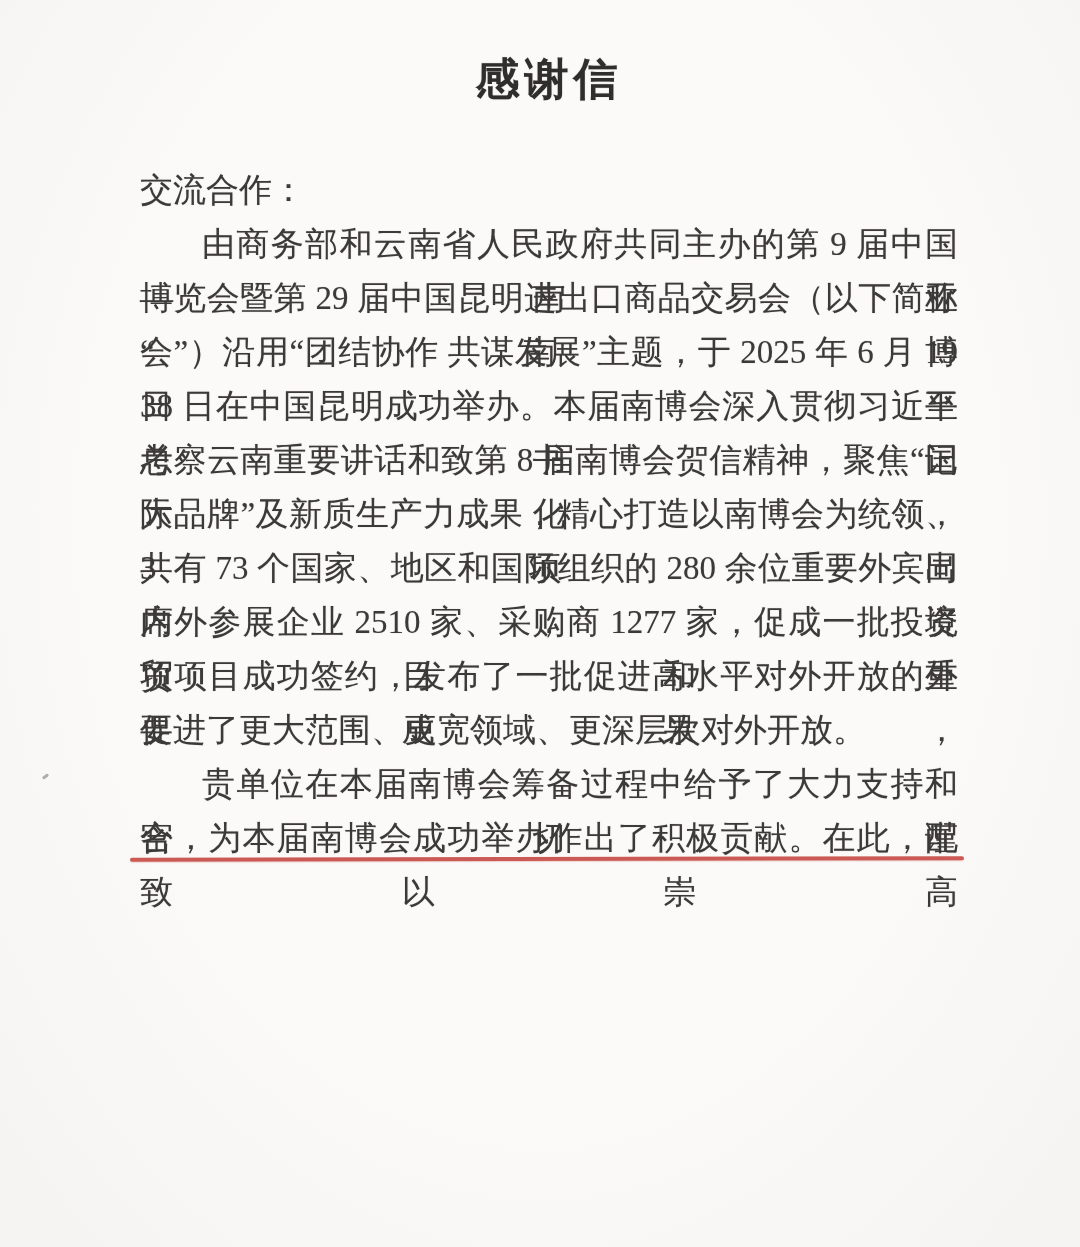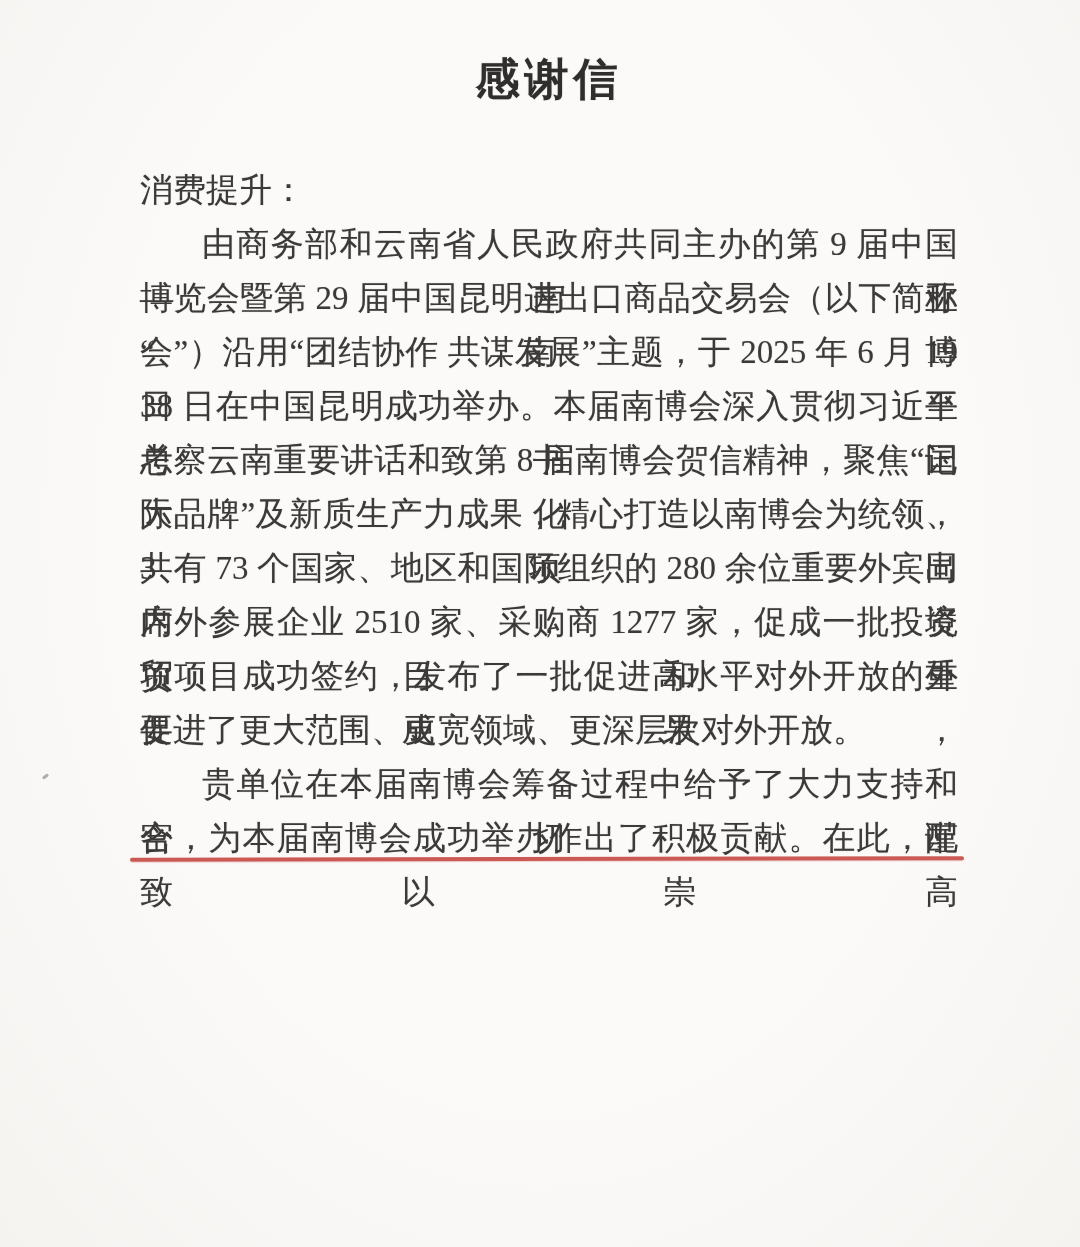--- a/index.html
+++ b/index.html
@@ -80,21 +80,21 @@
 </head>
 <body>
 
 <div class="page">
 
   <h1 class="title">感谢信</h1>
 
   <div class="scan-speck"></div>
 
   <div class="content">
-    <div class="line">消费提升：</div>
+    <div class="line">交流合作：</div>
     <div class="line justify indent">由商务部和云南省人民政府共同主办的第 9 届中国—南亚</div>
     <div class="line justify">博览会暨第 29 届中国昆明进出口商品交易会（以下简称“南博</div>
     <div class="line justify">会”）沿用“团结协作 共谋发展”主题，于 2025 年 6 月 19 日至</div>
     <div class="line justify">38 日在中国昆明成功举办。本届南博会深入贯彻习近平总书记</div>
     <div class="line justify">考察云南重要讲话和致第 8 届南博会贺信精神，聚焦“国际化、</div>
     <div class="line justify">大品牌”及新质生产力成果，精心打造以南博会为统领，3 项同</div>
     <div class="line justify">共有 73 个国家、地区和国际组织的 280 余位重要外宾出席，境</div>
     <div class="line justify">内外参展企业 2510 家、采购商 1277 家，促成一批投资项目和外</div>
     <div class="line justify">贸项目成功签约，发布了一批促进高水平对外开放的重要成果，</div>
     <div class="line">促进了更大范围、更宽领域、更深层次对外开放。</div>

